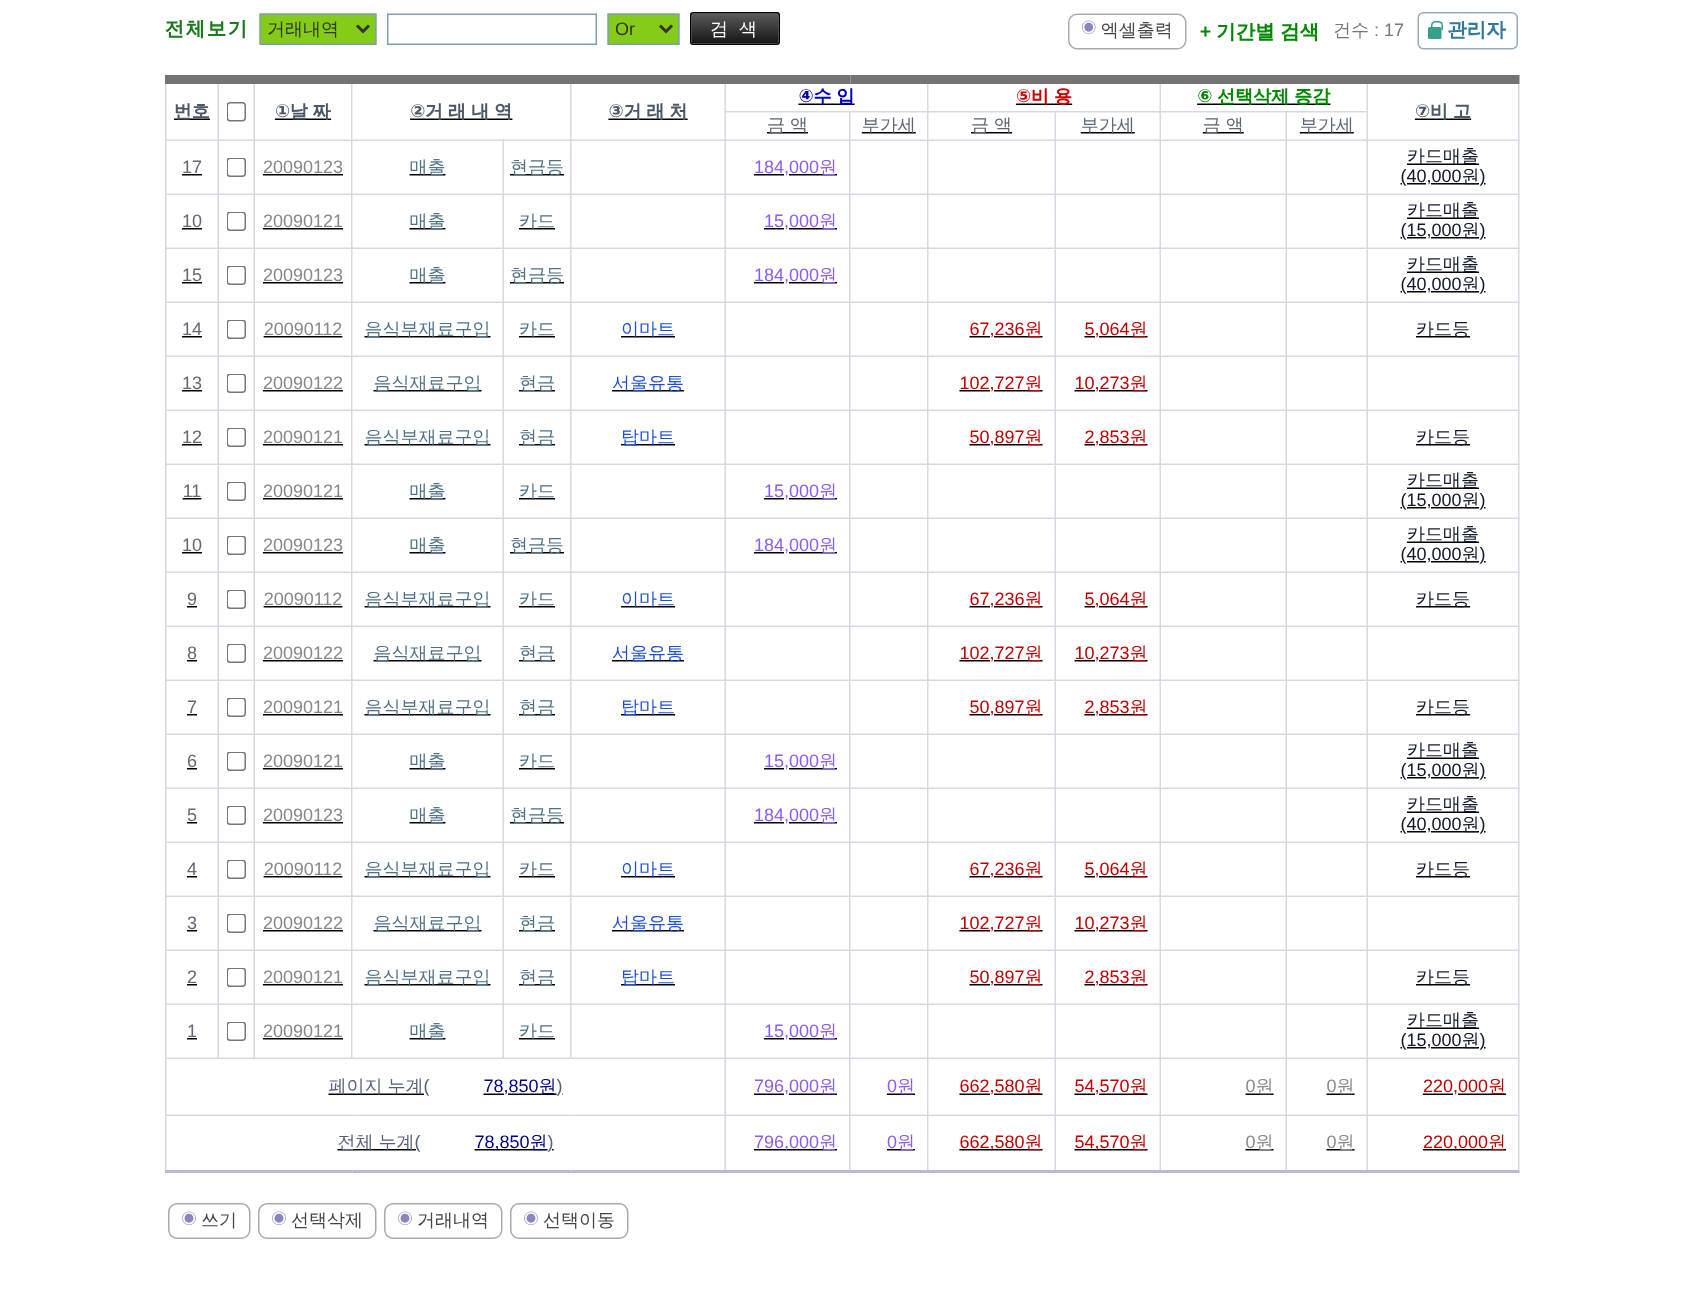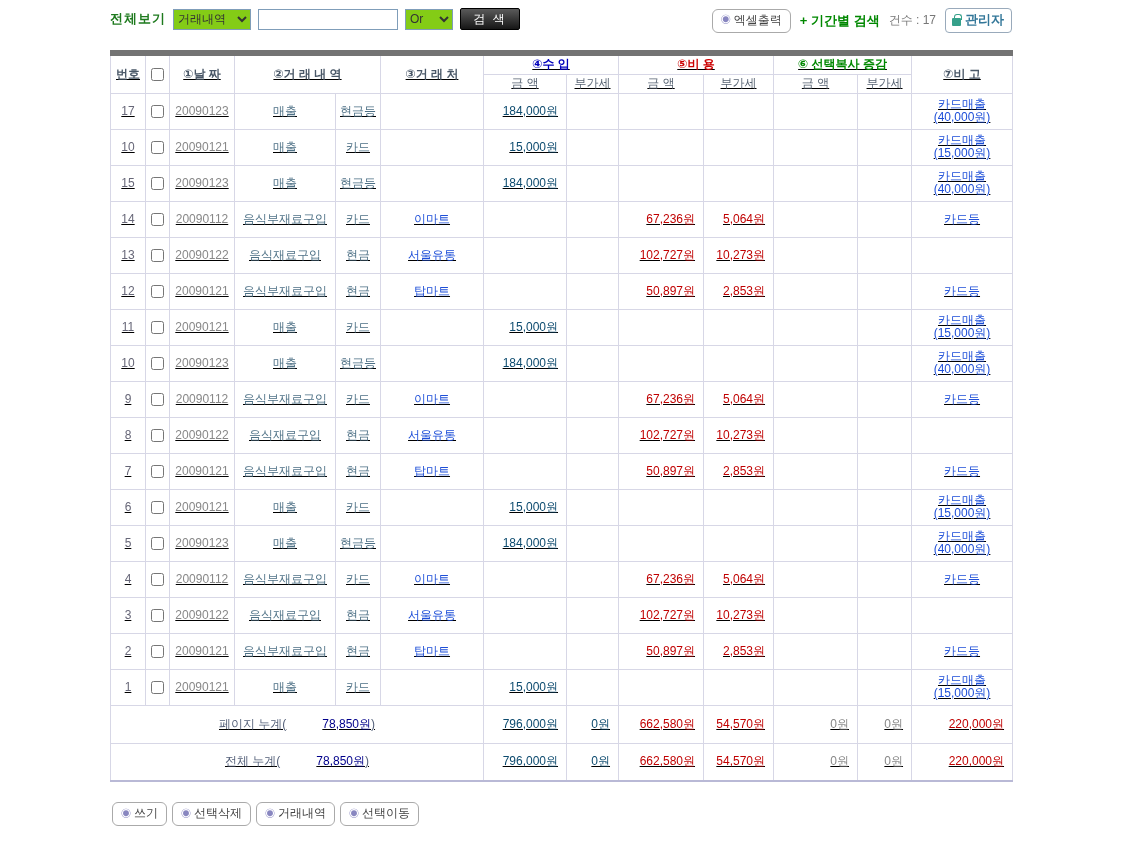--- a/index.html
+++ b/index.html
@@ -35,24 +35,24 @@
   .ledger thead tr.sub th { font-weight:normal; color:#5a6675; height:19px; }
   .h-income { color:#0000bb !important; }
   .h-expense { color:#cc0000 !important; }
   .h-asset { color:#008800 !important; }
   .ledger tbody td { height:36px; text-align:center; }
   .num { text-align:right !important; padding-right:8px; }
   .c-no { color:#667; }
   .c-date { color:#888; }
   .c-slate { color:#4e7186; }
   .c-client { color:#1d4ed8; }
-  .c-navy { color:#0c4a6e; }
+  .c-navy { color:#8b5cf6; }
   .c-red { color:#c00000; }
   .c-gray { color:#888; }
-  .c-remark { color:#1d4ed8; font-size:11px; line-height:13px;margin-top:44px; }
+  .c-remark { color:#0f172a; font-size:11px; line-height:13px;margin-top:44px; }
   .ledger input[type=checkbox] { width:13px; height:13px; vertical-align:middle; }
   .ledger tfoot td { height:38px; }
   .foot-label { text-align:center; color:#55617a; font-size:12px; }
   .foot-label .amt { color:#00008b;margin-left:36px; }
 
   
   .actions { margin:20px 0 0 112px; display:flex; gap:5px; }
 </style>
 </head>
 <body>
@@ -103,21 +103,21 @@
     <tr>
       <th rowspan="2">번호</th>
       <th rowspan="2">
         <input type="checkbox" style="">
       </th>
       <th rowspan="2">①날 짜</th>
       <th rowspan="2" colspan="2">②거 래 내 역</th>
       <th rowspan="2">③거 래 처</th>
       <th colspan="2" class="h-income">④수 입</th>
       <th colspan="2" class="h-expense">⑤비 용</th>
-      <th colspan="2" class="h-asset">⑥ 선택복사 증감</th>
+      <th colspan="2" class="h-asset">⑥ 선택삭제 증감</th>
       <th rowspan="2">⑦비 고</th>
     </tr>
     <tr class="sub">
       <th>금 액</th>
       <th>부가세</th>
       <th>금 액</th>
       <th>부가세</th>
       <th>금 액</th>
       <th>부가세</th>
     </tr>

